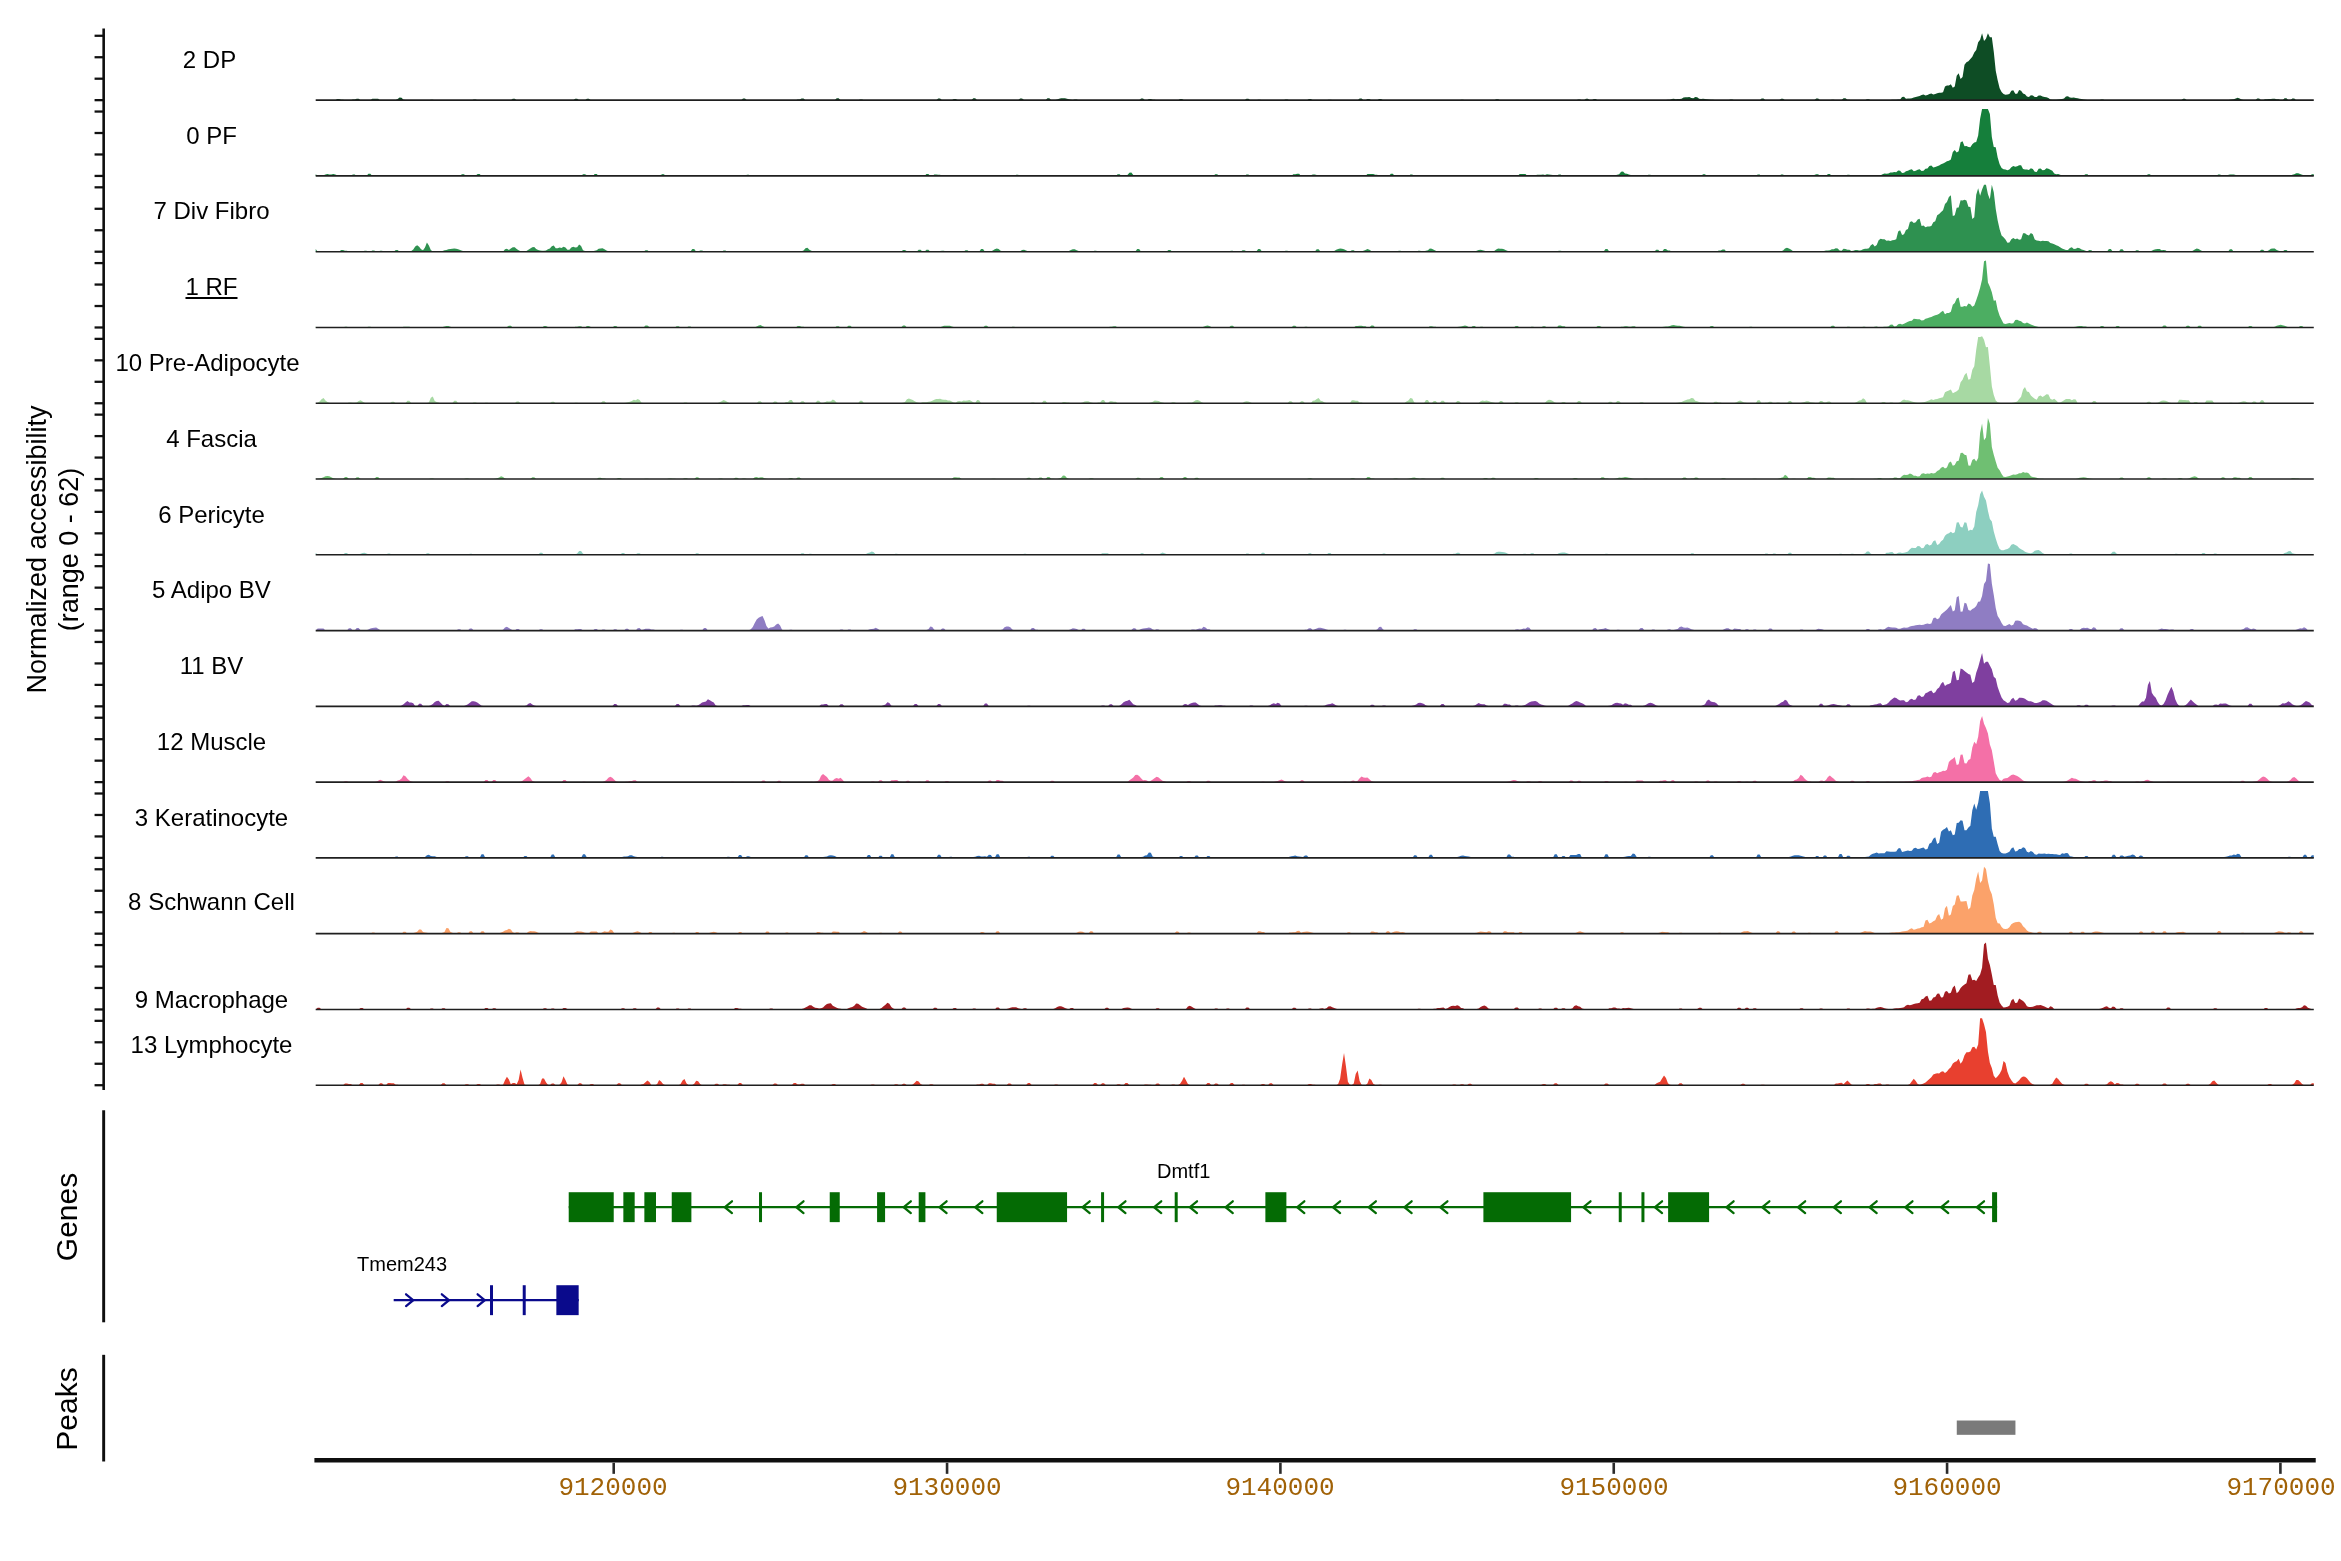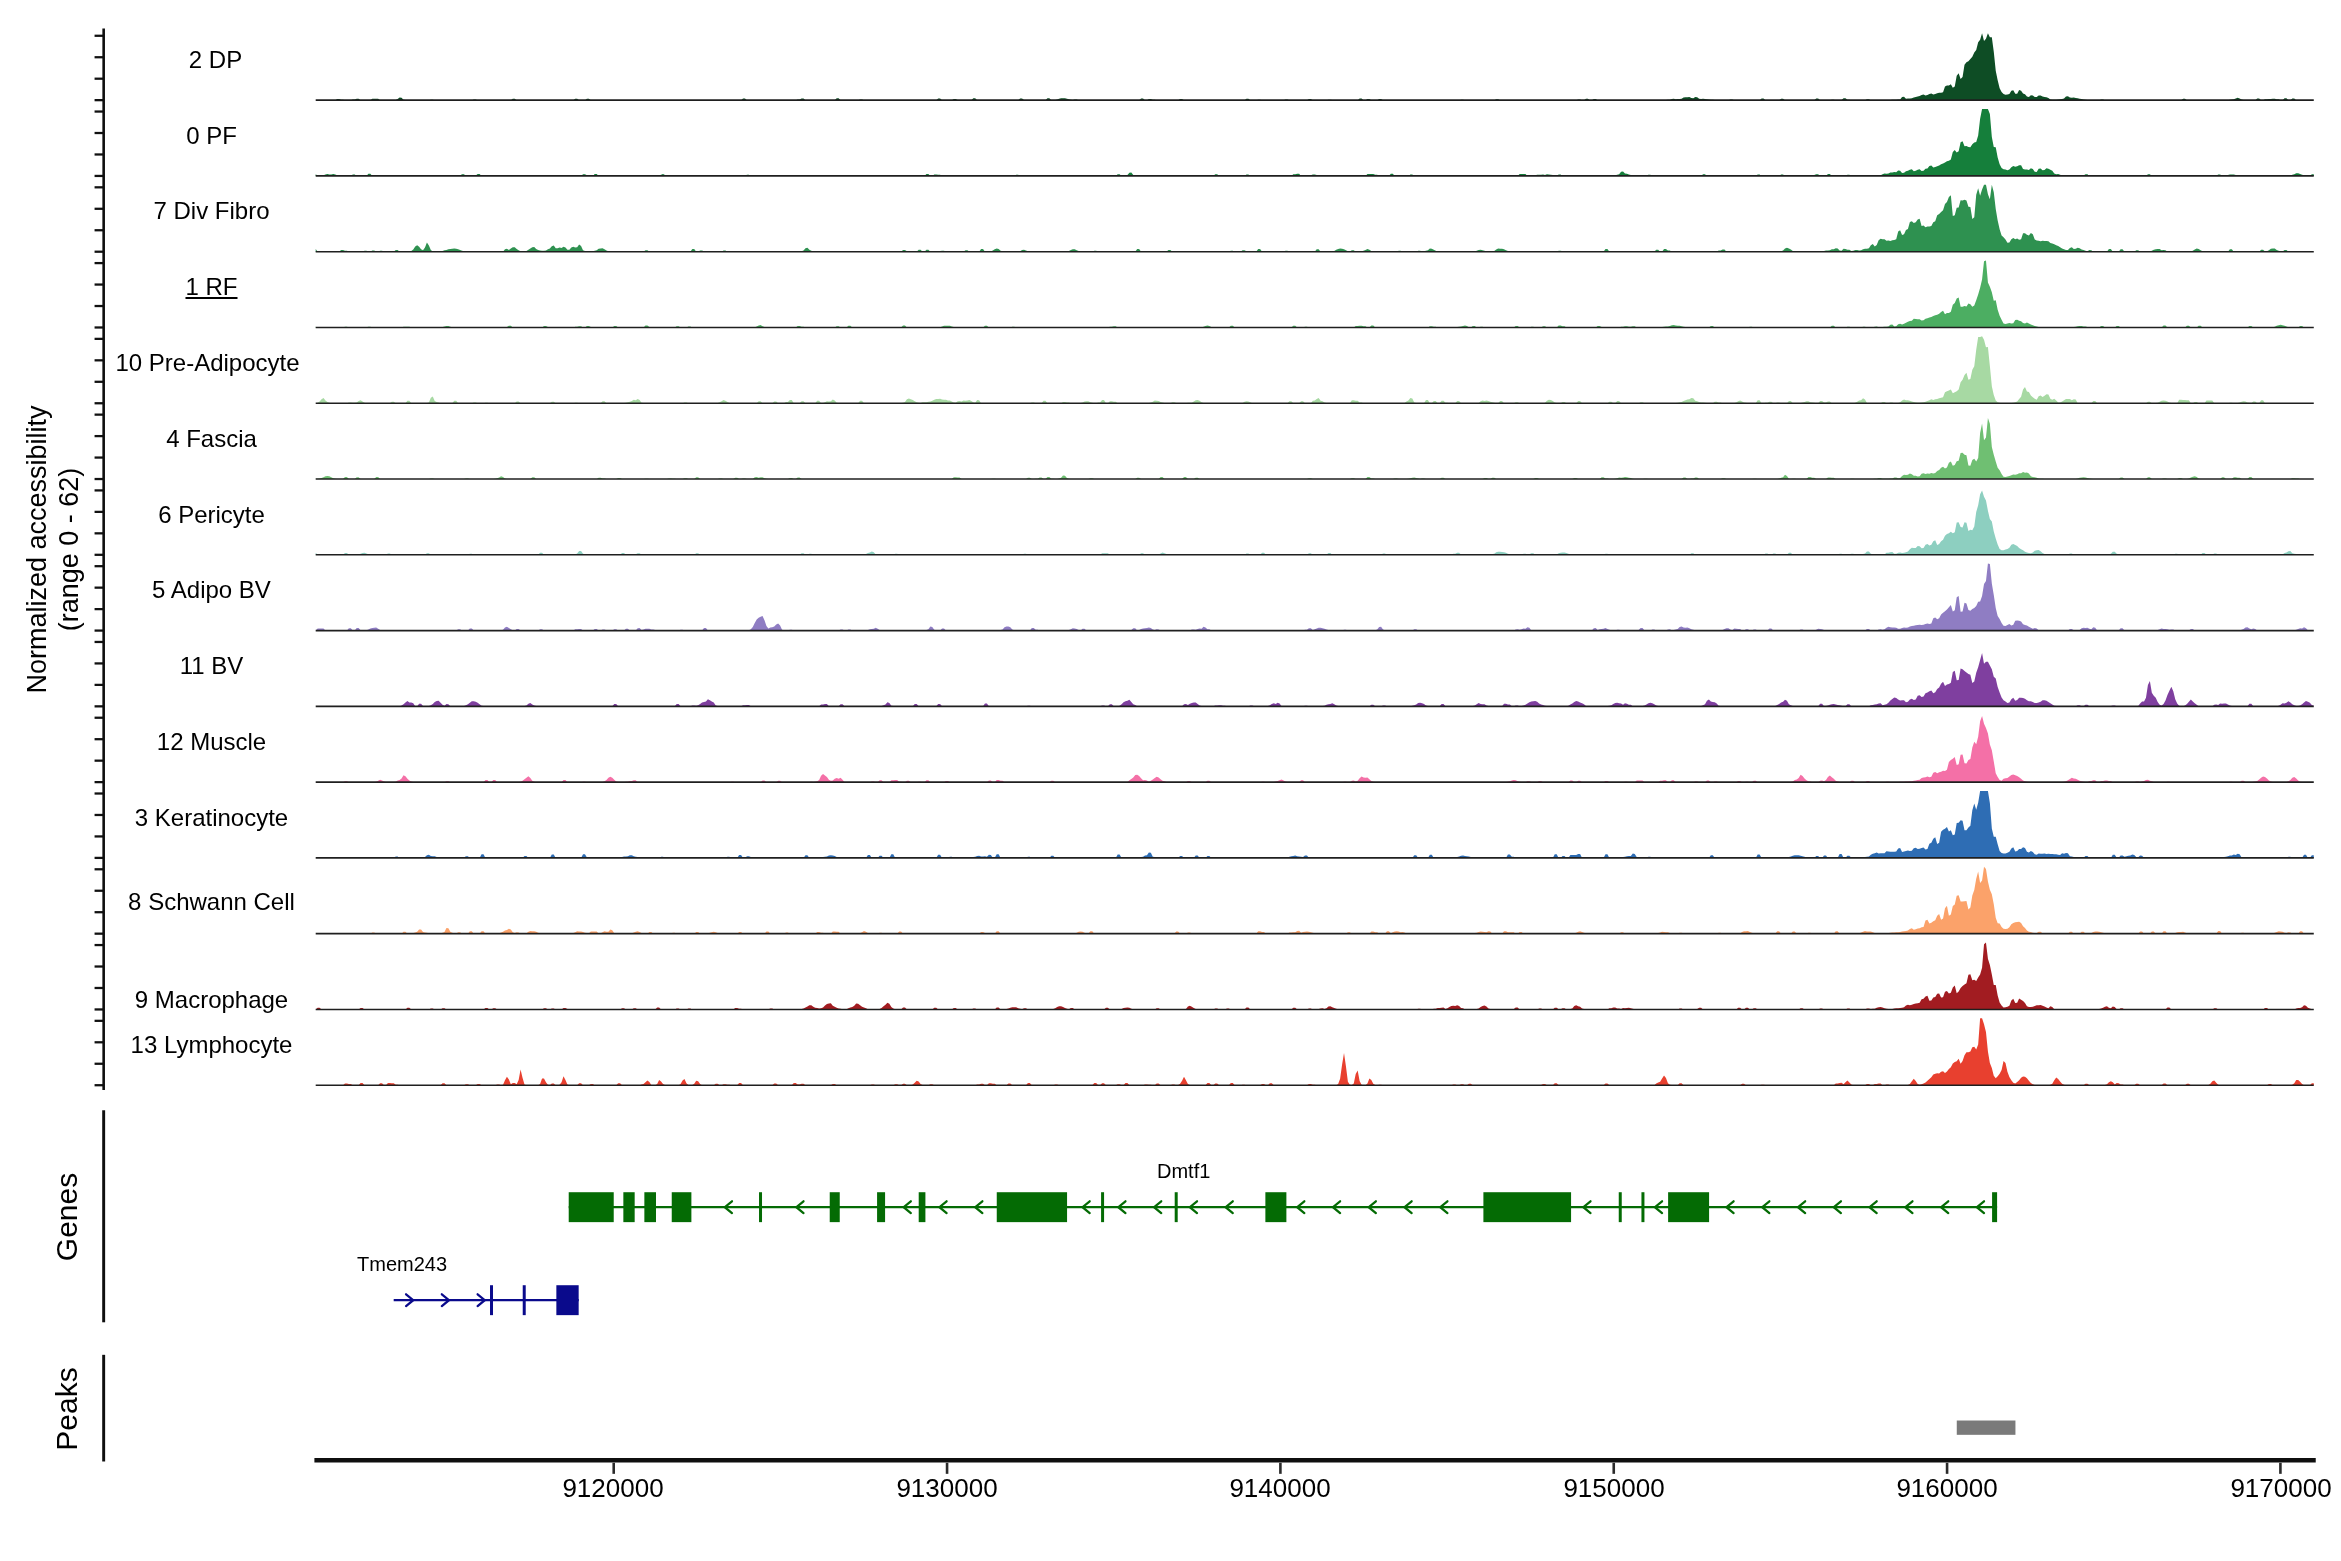--- a/index.html
+++ b/index.html
@@ -1,21 +1,21 @@
 <!DOCTYPE html>
 <html style="font-size:10.4px"><head>
 <meta charset="utf-8">
 <style>
   html,body{margin:0;padding:0;background:#ffffff;}
   .figure{position:relative;width:2342px;height:1561px;background:#ffffff;
           font-family:"Liberation Sans", sans-serif;overflow:hidden;}
   svg{position:absolute;left:0;top:0;}
   .lbl{position:absolute;white-space:nowrap;color:#000;}
   .track-lbl{width:299px;text-align:center;font-size:24px;line-height:30px;height:30px;}
-  .tick-lbl{width:208px;text-align:center;font-size:26px;color:#000000;line-height:29px;}
+  .tick-lbl{width:208px;text-align:center;font-size:26px;color:#a16207;line-height:29px;font-family:Liberation Mono, monospace;}
   .gene-lbl{width:221px;font-size:20px;line-height:29px;}
   .rot{transform:rotate(-90deg);}
   .ylab{width:781px;text-align:center;font-size:27px;line-height:31px;}
   .seclab{width:390px;text-align:center;font-size:30px;line-height:34px;}
   .xlab{width:781px;text-align:center;font-size:29px;line-height:33px;}
 </style>
 </head>
 <body>
 
 <div class="figure">
@@ -168,21 +168,21 @@
     </svg>
 
   <div class="lbl ylab rot" style="left:-353px;top:534px;">Normalized accessibility</div>
   <div class="lbl ylab rot" style="left:-321px;top:534px;">(range 0 - 62)</div>
 
   <div class="lbl seclab rot" style="left:-128px;top:1200px;">Genes</div>
   <div class="lbl seclab rot" style="left:-128px;top:1392px;">Peaks</div>
 
 
   <div id="labels">
-      <div class="lbl track-lbl" style="left:66px;top:45px;">2 DP</div>
+      <div class="lbl track-lbl" style="left:60px;top:45px;">2 DP</div>
       <div class="lbl track-lbl" style="left:62px;top:121px;">0 PF</div>
       <div class="lbl track-lbl" style="left:62px;top:196px;">7 Div Fibro</div>
       <div class="lbl track-lbl" style="left:62px;top:272px;text-decoration:underline;">1 RF</div>
       <div class="lbl track-lbl" style="left:58px;top:348px;">10 Pre-Adipocyte</div>
       <div class="lbl track-lbl" style="left:62px;top:424px;">4 Fascia</div>
       <div class="lbl track-lbl" style="left:62px;top:500px;">6 Pericyte</div>
       <div class="lbl track-lbl" style="left:62px;top:575px;">5 Adipo BV</div>
       <div class="lbl track-lbl" style="left:62px;top:651px;">11 BV</div>
       <div class="lbl track-lbl" style="left:62px;top:727px;">12 Muscle</div>
       <div class="lbl track-lbl" style="left:62px;top:803px;">3 Keratinocyte</div>

